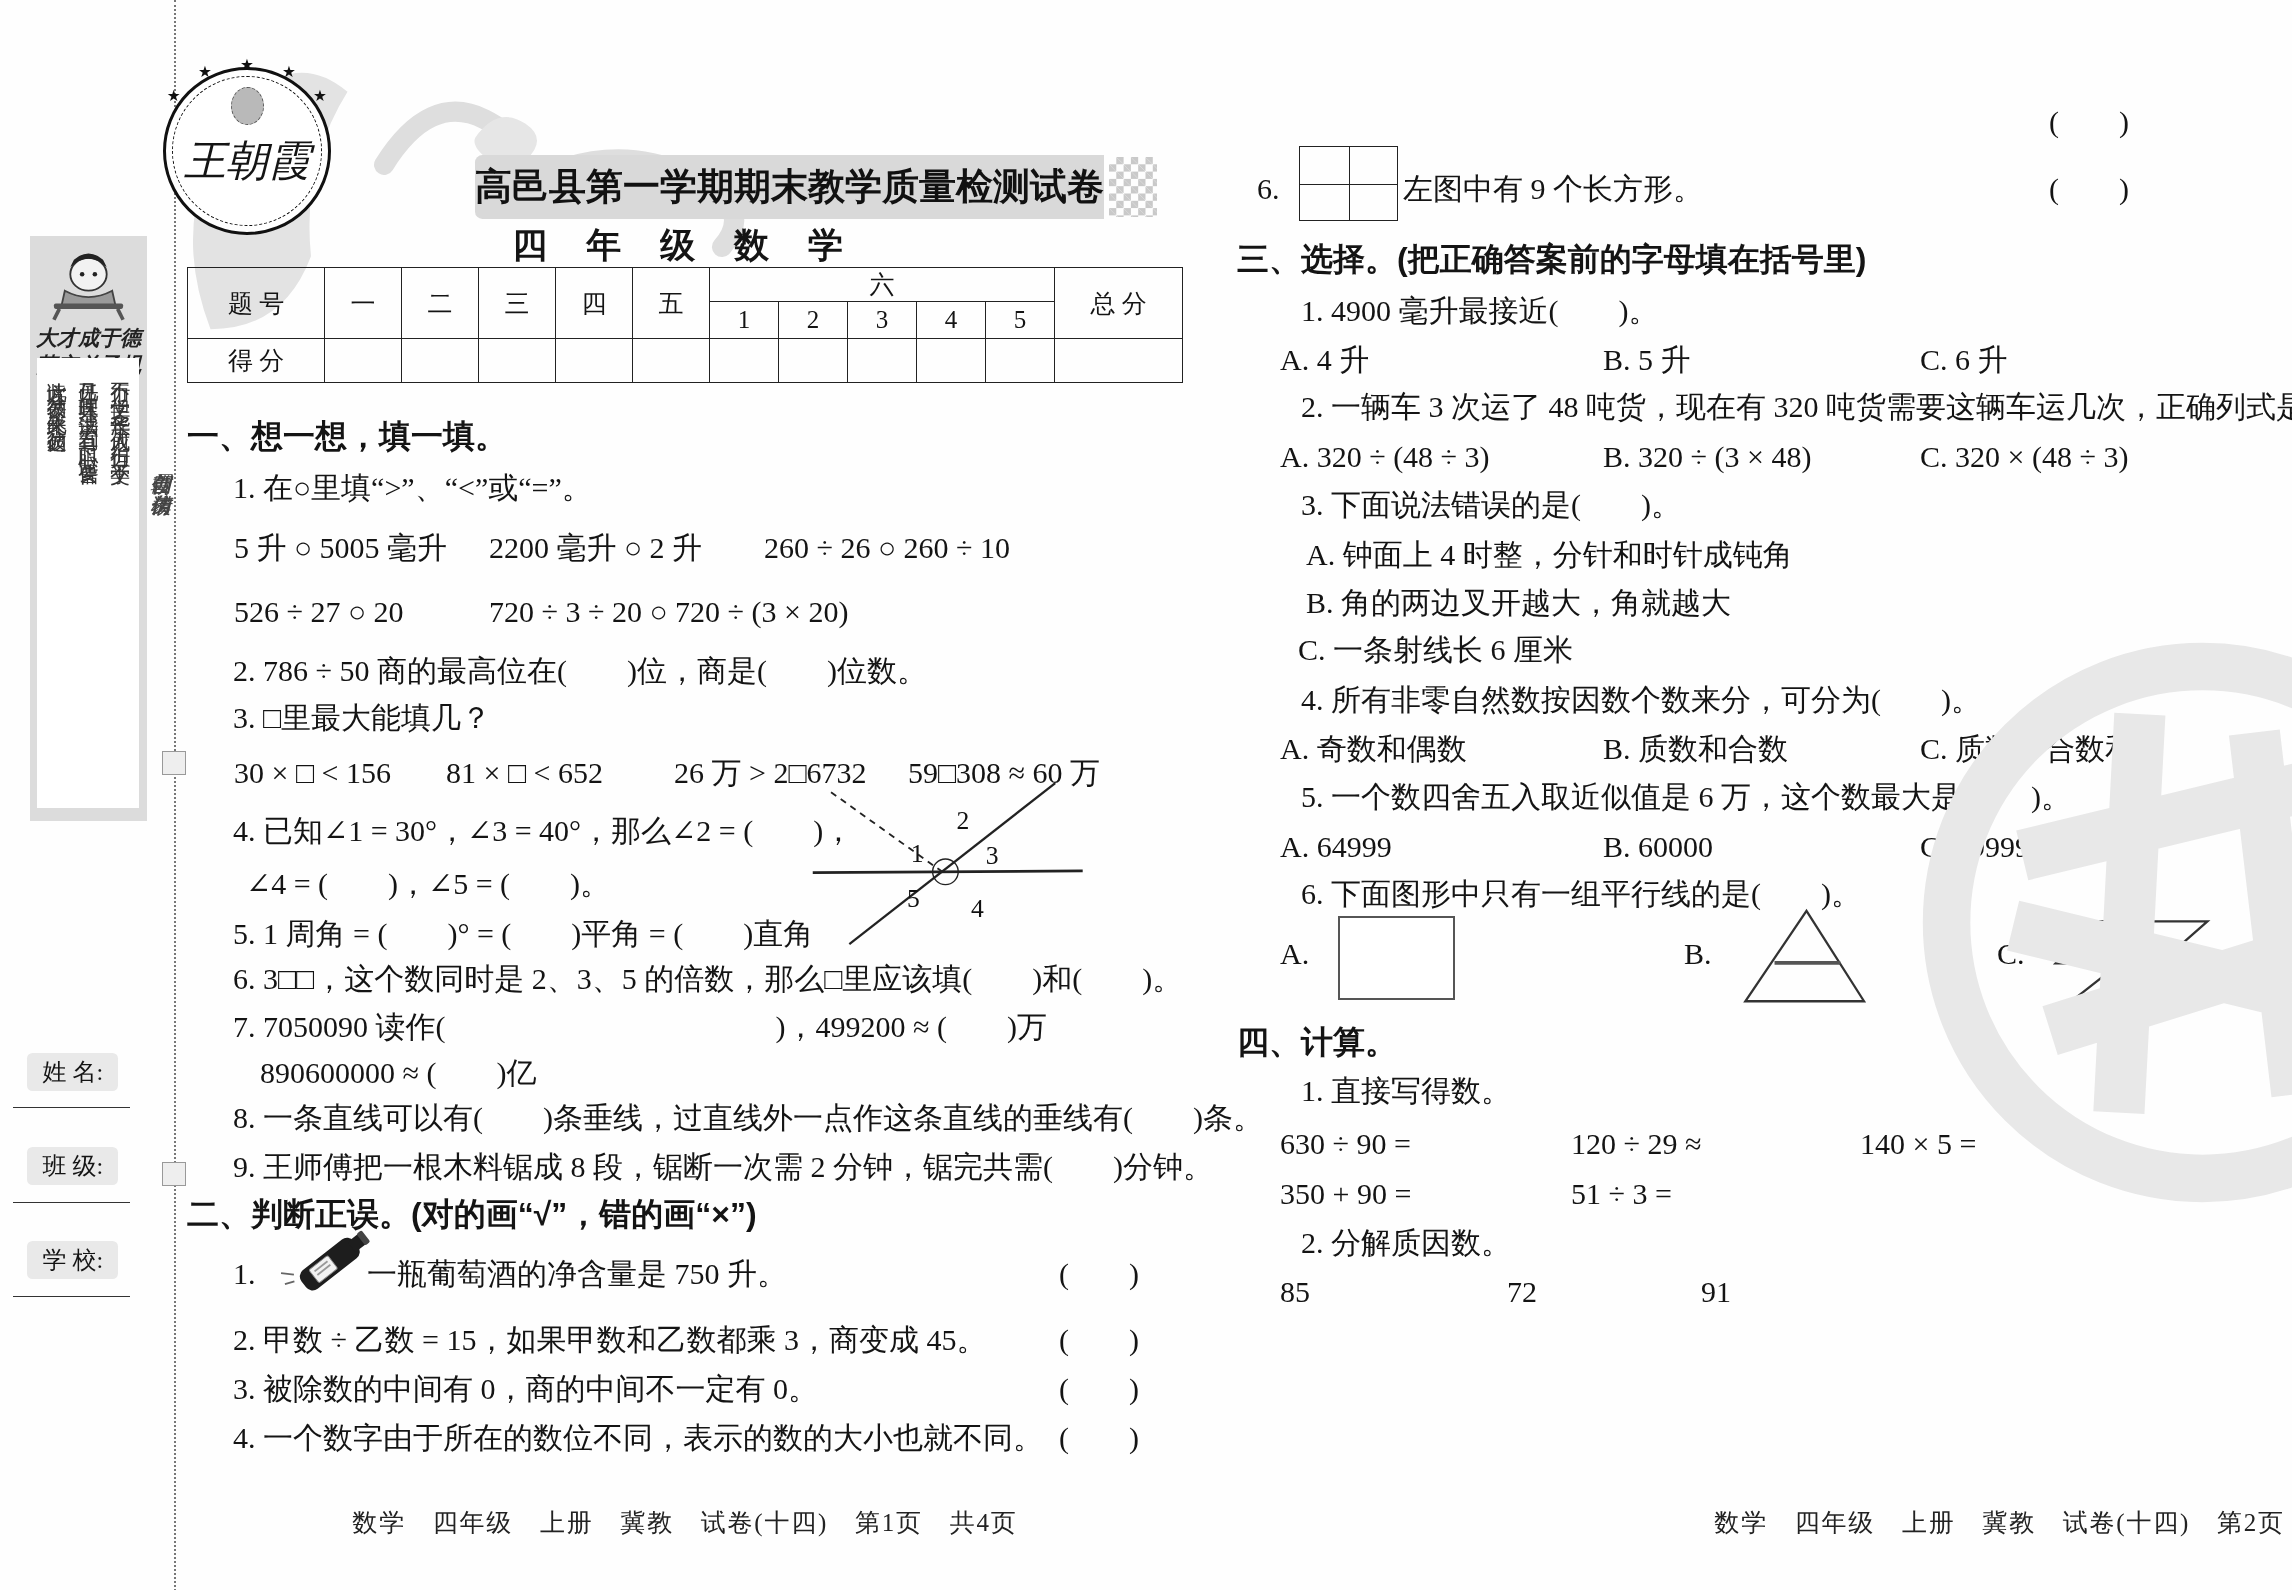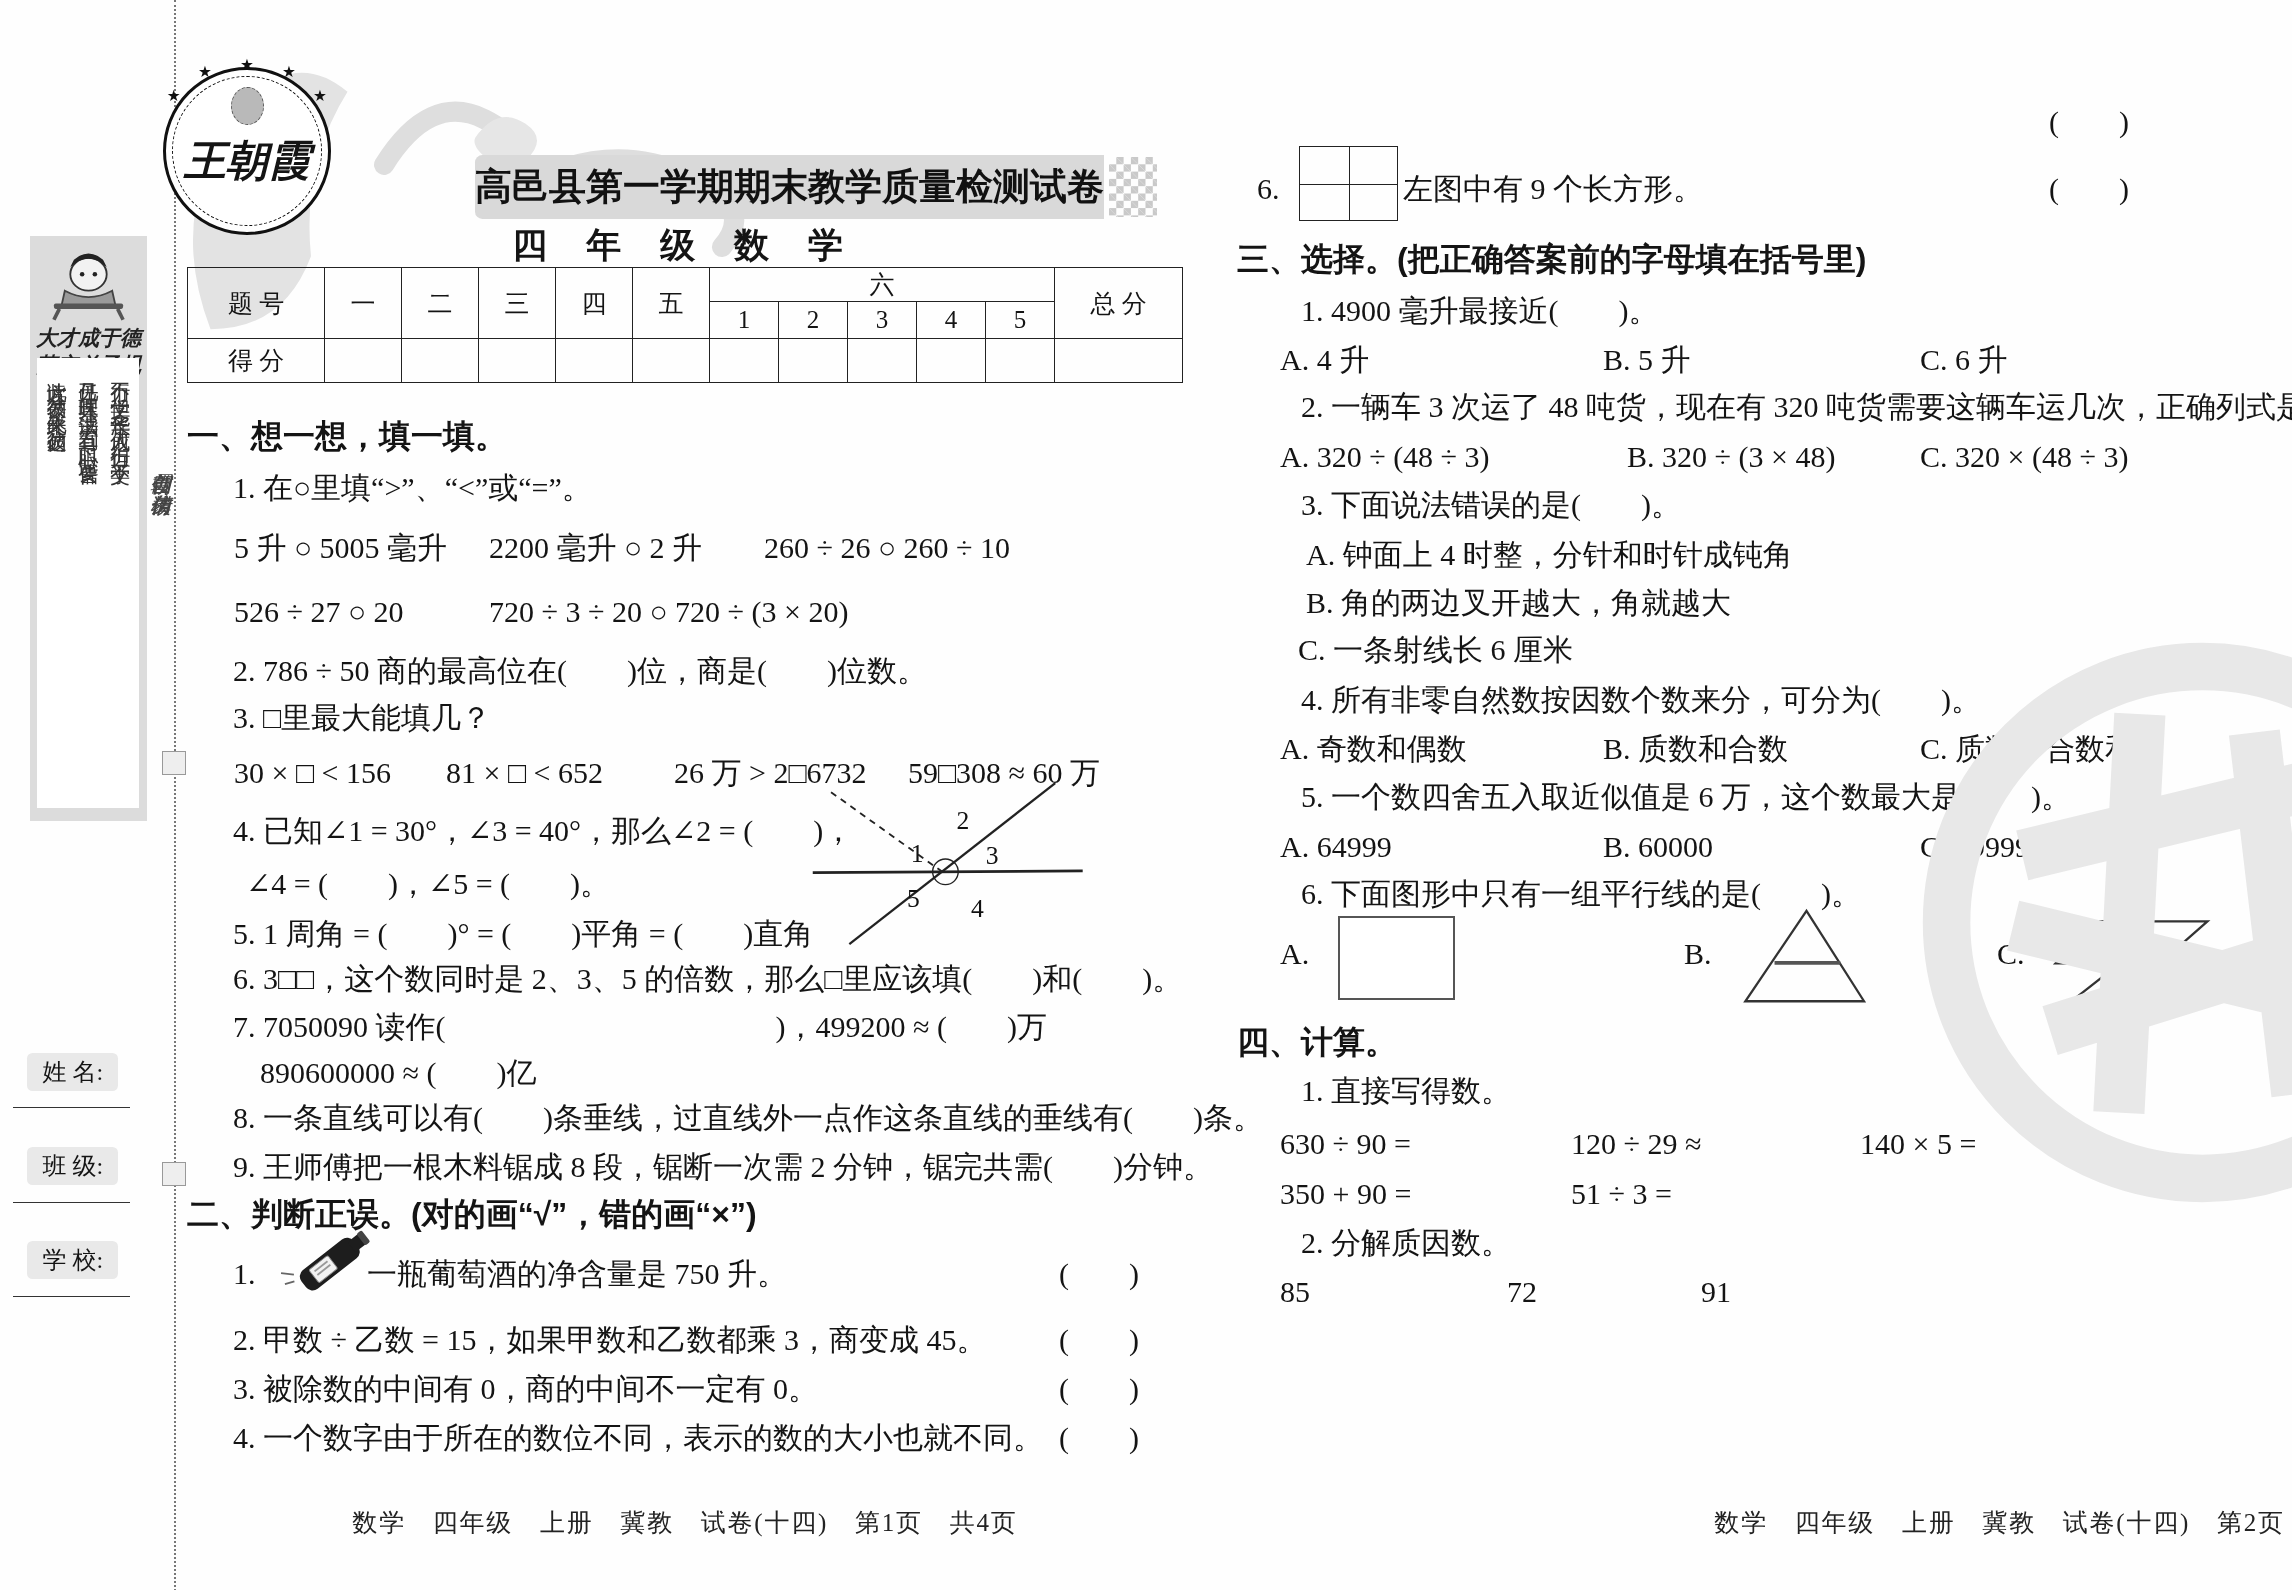--- a/index.html
+++ b/index.html
@@ -42,21 +42,21 @@
   .subtitle { position:absolute; left:187px; top:222px; width:996px; text-align:center;
               font-family:"Liberation Sans","DejaVu Sans",sans-serif; font-weight:bold;
               font-size:35px; letter-spacing:14.6px; }
   .seal { position:absolute; left:163px; top:67px; width:168px; height:168px; }
   .seal-outer { position:absolute; inset:0; border:3.7px solid #111; border-radius:50%; background:#fff; }
   .seal-inner { position:absolute; inset:9.1px; border:1.8px dashed #111; border-radius:50%; }
   .seal-star { position:absolute; font-size:15.5px; color:#111; }
   .seal-portrait { position:absolute; left:68px; top:20px; width:33px; height:38px; background:#b9b9b9;
                    border:0.9px dashed #555; border-radius:50%; }
   .seal-name { position:absolute; left:0; top:66px; width:168px; text-align:center;
-               font-weight:bold; font-style:italic; font-size:42px; }
+               font-weight:normal; font-style:italic; font-size:42px; }
   .deco { position:absolute; pointer-events:none; }
   
   table.score { position:absolute; left:187px; top:267px; border-collapse:collapse; table-layout:fixed; }
   table.score td { border:1.8px solid #222; text-align:center; font-size:25px; padding:0; }
   .grid-fig { position:absolute; border:1.8px solid #222; }
   .grid-fig::before { content:""; position:absolute; left:50%; top:0; bottom:0; border-left:1.8px solid #222; }
   .grid-fig::after  { content:""; position:absolute; top:50%; left:0; right:0; border-top:1.8px solid #222; }
   .rect-fig { position:absolute; border:2.7px solid #555; background:#fff; }
   .watermark { position:absolute; left:1910px; top:630px; width:585px; height:585px; opacity:1; }
   .footer { position:absolute; font-size:25px; letter-spacing:1.8px; color:#222; white-space:nowrap; }
@@ -261,21 +261,21 @@
 
     <div class="line h" style="left:0; top:239px;">三、选择。(把正确答案前的字母填在括号里)</div>
 
     <div class="line" style="left:64px; top:291px;">1. 4900 毫升最接近(　　)。</div>
     <div class="line" style="left:43px;  top:340px;">A. 4 升</div>
     <div class="line" style="left:366px; top:340px;">B. 5 升</div>
     <div class="line" style="left:683px; top:340px;">C. 6 升</div>
 
     <div class="line" style="left:64px; top:387px;">2. 一辆车 3 次运了 48 吨货，现在有 320 吨货需要这辆车运几次，正确列式是(　　)。</div>
     <div class="line" style="left:43px;  top:437px;">A. 320 ÷ (48 ÷ 3)</div>
-    <div class="line" style="left:366px; top:437px;margin-left:24px;">B. 320 ÷ (3 × 48)</div>
+    <div class="line" style="left:366px; top:437px;">B. 320 ÷ (3 × 48)</div>
     <div class="line" style="left:683px; top:437px;">C. 320 × (48 ÷ 3)</div>
 
     <div class="line" style="left:64px; top:485px;">3. 下面说法错误的是(　　)。</div>
     <div class="line" style="left:69px; top:535px;">A. 钟面上 4 时整，分针和时针成钝角</div>
     <div class="line" style="left:69px; top:583px;">B. 角的两边叉开越大，角就越大</div>
     <div class="line" style="left:61px; top:630px;">C. 一条射线长 6 厘米</div>
 
     <div class="line" style="left:64px; top:680px;">4. 所有非零自然数按因数个数来分，可分为(　　)。</div>
     <div class="line" style="left:43px;  top:729px;">A. 奇数和偶数</div>
     <div class="line" style="left:366px; top:729px;">B. 质数和合数</div>

